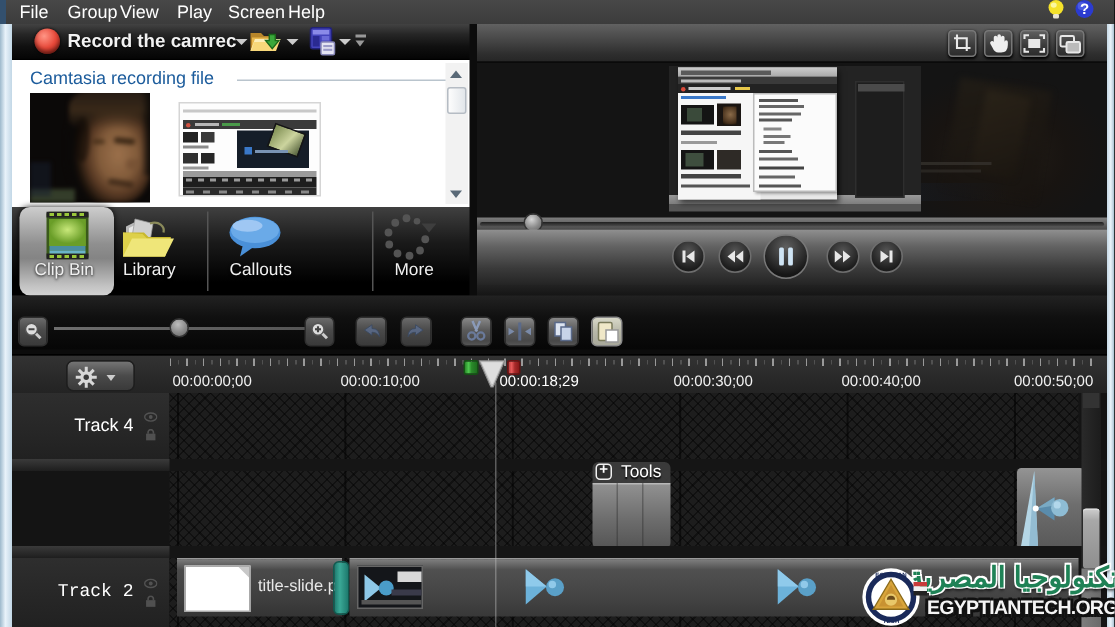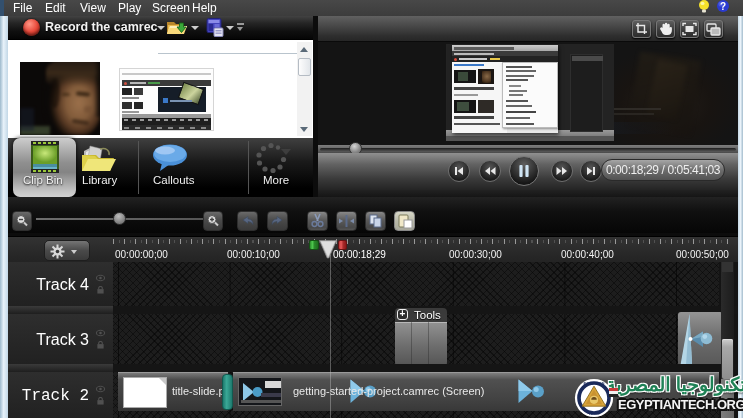--- a/index.html
+++ b/index.html
@@ -59,21 +59,21 @@
 .tbtn2 { top:14px; width:21px; height:20px; border-radius:4px; background:linear-gradient(#6a6a6a,#4a4a4a 45%,#3a3a3a); border:1px solid #2e2e2e; }
 
 
 #ruler { left:8px; top:236px; width:730px; height:29px; background:linear-gradient(#333,#262626 70%,#222); border-top:1px solid #000; }
 .rlabel { top:12px; color:#f2f2f2; font-size:10px; }
 #gearbtn { left:36px; top:3px; width:46px; height:21px; border-radius:5px; background:linear-gradient(#757575,#4a4a4a 50%,#3a3a3a); border:1px solid #1e1e1e; color:#ddd; }
 
 
 #tracks { left:8px; top:262px; width:730px; height:156px; background:#141414; }
 .trow { left:0; width:730px; }
-.thead { left:0; width:105px; background:linear-gradient(#2e2e2e,#212121); color:#fff; font-size:16px; }
+.thead { left:0; width:105px; background:linear-gradient(#2e2e2e,#212121); color:#fff; font-size:12px; }
 .tcontent { left:105px; width:606px;
   background-color:#1d1d1d;
   background-image:linear-gradient(90deg, rgba(0,0,0,.55) 0 1px, transparent 1px),
     repeating-linear-gradient(45deg, rgba(0,0,0,.42) 0 1px, transparent 1px 5px),
     repeating-linear-gradient(-45deg, rgba(0,0,0,.42) 0 1px, transparent 1px 5px);
   background-size:111.6px 100%, auto, auto;
   background-position:5px 0, 0 0, 0 0; }
 .tgap { left:0; width:730px; background:#151515; }
 .tgap .hpart { position:absolute; left:0; top:0; width:105px; height:100%; background:linear-gradient(#3a3a3a,#1e1e1e); }
 .ticon { position:absolute; right:8px; width:9px; height:8px; opacity:.32; }
@@ -87,21 +87,21 @@
 #wm { left:556px; top:370px; width:187px; height:48px; }
 .outline-w { color:#1f8256; text-shadow:-1px -1px 0 #fff, 1px -1px 0 #fff, -1px 1px 0 #fff, 1px 1px 0 #fff, 0 2px 2px rgba(0,0,0,.6); }
 .outline-b { color:#f4f4f4; text-shadow:-2px -1px 0 #111, 2px -1px 0 #111, -2px 2px 0 #111, 2px 2px 0 #111, 0 -2px 0 #111, 0 2px 0 #111; }
 </style>
 </head>
 <body>
 <div id="win">
 
   <div class="abs" id="menubar">
     <span style="left:13px">File</span>
-      <span style="left:45px">Edit</span>
+      <span style="left:45px">Group</span>
       <span style="left:80px">View</span>
       <span style="left:118px">Play</span>
       <span style="left:152px">Screen</span>
       <span style="left:192px">Help</span>
   </div>
   <div class="abs" id="menucorner"></div>
 
   <svg class="abs" style="left:697px; top:0px;" width="14" height="13" viewBox="0 0 14 13">
     <ellipse cx="7" cy="5" rx="5" ry="5" fill="#f5e22a"></ellipse>
     <ellipse cx="5.5" cy="3.4" rx="2" ry="1.7" fill="#fbf7a0"></ellipse>
@@ -137,20 +137,21 @@
     <rect x="9.5" y="7" width="5" height="3" fill="#6a6ad8"></rect>
     <rect x="9" y="11" width="9" height="8.5" rx="1" fill="#e4e4f2" stroke="#8888b8"></rect>
     <rect x="10.5" y="13" width="6" height="1.4" fill="#9a9ac8"></rect>
     <rect x="10.5" y="15.5" width="6" height="1.4" fill="#9a9ac8"></rect>
   </svg>
   <div class="abs dd" style="left:226px; top:26px;"></div>
   <div class="abs" style="left:237px; top:23px; width:7px; height:1.5px; background:#999;"></div>
   <div class="abs dd" style="left:237px; top:27px; border-left-width:3.5px; border-right-width:3.5px; border-top-color:#999;"></div>
 
   <div class="abs" id="clippanel">
+    <div class="abs" id="cliphead">Camtasia recording file</div>
     <div class="abs" id="cliphr"></div>
     <div class="abs" id="facephoto">
       <div class="abs" style="left:-4px; top:-4px; width:88px; height:81px; filter:blur(1.5px);">
         <div class="abs" style="left:28px; top:6px; width:56px; height:71px; background:radial-gradient(ellipse 30px 40px at 62% 55%, #a87a52 0%, #8e6440 42%, #5e3d26 68%, #1a120b 92%, #0d0a09 100%); border-radius:40% 42% 30% 42%;"></div>
         <div class="abs" style="left:30px; top:0px; width:54px; height:28px; background:linear-gradient(#231a14, #3e2d1c 55%, rgba(36,26,18,0)); border-radius:45% 35% 0 20%;"></div>
         <div class="abs" style="left:78px; top:0px; width:6px; height:59px; background:linear-gradient(90deg, rgba(13,10,9,0), #14100c);"></div>
         <div class="abs" style="left:60px; top:34px; width:14px; height:4px; background:rgba(46,30,14,.8); border-radius:2px; transform:rotate(5deg);"></div>
         <div class="abs" style="left:46px; top:35px; width:8px; height:3px; background:rgba(60,40,19,.7); border-radius:2px;"></div>
         <div class="abs" style="left:68px; top:48px; width:10px; height:7px; background:rgba(130,90,58,.9); border-radius:3px;"></div>
         <div class="abs" style="left:56px; top:62px; width:17px; height:4px; background:rgba(66,44,26,.85); border-radius:2px; transform:rotate(9deg);"></div>
@@ -376,21 +377,20 @@
           <path d="M4.5 6 L4.5 14 L9.5 10 Z" fill="#e8e8e8"></path>
           <path d="M10 6 L10 14 L15 10 Z" fill="#e8e8e8"></path>
         </svg>
     </div>
     <div class="abs pbtn" style="left:262px;">
       <svg width="20" height="20" viewBox="0 0 20 20">
           <path d="M6 6 L6 14 L11.5 10 Z" fill="#e8e8e8"></path>
           <rect x="12" y="6" width="2" height="8" fill="#e8e8e8"></rect>
         </svg>
     </div>
-    <div class="abs" id="timepill">0:00:18;29 / 0:05:41;03</div>
   </div>
   <div class="abs" id="rgap"></div>
 
   <div class="abs" id="ttoolbar">
 
     <div class="abs tbtn2" style="left:4px; width:20px;">
       <svg width="18" height="18" viewBox="0 0 18 18">
           <circle cx="8" cy="7.5" r="4" fill="#ddd" stroke="#555"></circle>
           <line x1="6" y1="7.5" x2="10" y2="7.5" stroke="#444" stroke-width="1.4"></line>
           <line x1="11" y1="10.5" x2="14" y2="13.5" stroke="#ccc" stroke-width="2"></line>
@@ -493,31 +493,20 @@
             <rect x="1.5" y="3.5" width="7" height="5" fill="#aaa"></rect>
             <path d="M3 3.5 V2.5 a2 2 0 0 1 4 0 V3.5" fill="none" stroke="#aaa" stroke-width="1.2"></path>
           </svg>
       </div>
       <div class="abs tcontent" style="top:0; height:44px;"></div>
     </div>
     <div class="abs tgap" style="top:44px; height:8px;">
         <div class="hpart"></div>
       </div>
     <div class="abs trow" style="top:52px; height:50px;">
-      <div class="abs thead" style="top:0; height:50px;">
-          <span class="abs" style="right:24px; top:17px;">Track 3</span>
-        <svg class="ticon" style="top:15px;" viewBox="0 0 10 8">
-            <ellipse cx="5" cy="4" rx="4.5" ry="3" fill="none" stroke="#aaa" stroke-width="1"></ellipse>
-            <circle cx="5" cy="4" r="1.4" fill="#aaa"></circle>
-          </svg>
-        <svg class="ticon" style="top:27px;" viewBox="0 0 10 9">
-            <rect x="1.5" y="3.5" width="7" height="5" fill="#aaa"></rect>
-            <path d="M3 3.5 V2.5 a2 2 0 0 1 4 0 V3.5" fill="none" stroke="#aaa" stroke-width="1.2"></path>
-          </svg>
-      </div>
       <div class="abs tcontent" style="top:0; height:50px;">
 
         <div class="abs" style="left:282px; top:-6px; width:52px; height:58px;">
           <div class="abs" style="left:0; top:0; width:52px; height:14px; background:rgba(62,62,62,.92); border-radius:4px 4px 0 0;">
             <div class="abs" style="left:2px; top:1px; width:11px; height:11px; background:#2e2e2e; border:1.5px solid #f0f0f0; border-radius:3px; color:#fff; font-size:10px; line-height:8px; text-align:center; font-weight:bold;">+</div>
             <span class="abs" style="left:19px; top:1px; color:#fff; font-size:11.5px; text-shadow:0 1px 1px #000;">Tools</span>
           </div>
           <div class="abs" style="left:0px; top:14px; width:52px; height:44px; border-radius:0 0 4px 4px; background:linear-gradient(#929292,#6d6d6d 55%,#545454); box-shadow:inset 0 1px 0 #b8b8b8;">
             <div class="abs" style="left:16px; top:0; width:1px; height:44px; background:rgba(40,40,40,.38);"></div>
             <div class="abs" style="left:33px; top:0; width:1px; height:44px; background:rgba(40,40,40,.38);"></div>
@@ -572,21 +561,20 @@
             <div class="abs" style="left:26px; top:3px; width:16px; height:7px; background:#d8d8d8;"></div>
             <div class="abs" style="left:22px; top:15px; width:20px; height:4px; background:#3a3a4a;"></div>
             <div class="abs" style="left:2px; top:22px; width:40px; height:3px; background:#555;"></div>
           </div>
           <svg class="abs" style="left:116px; top:4px;" width="28" height="28" viewBox="0 0 28 28">
             <path d="M1.5 2.5 L1.5 26 L15.5 14 Z" fill="#6cb2da"></path>
             <path d="M1.5 2.5 L15.5 14 L1.5 14 Z" fill="#94ccec" opacity=".9"></path>
             <circle cx="21" cy="14.5" r="6" fill="#5aa0c8"></circle>
             <circle cx="19.2" cy="12.6" r="2.5" fill="#9ad0ee" opacity=".85"></circle>
           </svg>
-          <span class="abs" style="left:60px; top:12px; color:#e8e8e8; font-size:11px; white-space:nowrap;">getting-started-project.camrec (Screen)</span>
           <svg class="abs" style="left:284px; top:4px;" width="28" height="28" viewBox="0 0 28 28">
             <path d="M1.5 2.5 L1.5 26 L15.5 14 Z" fill="#6cb2da"></path>
             <path d="M1.5 2.5 L15.5 14 L1.5 14 Z" fill="#94ccec" opacity=".9"></path>
             <circle cx="21" cy="14.5" r="6" fill="#5aa0c8"></circle>
             <circle cx="19.2" cy="12.6" r="2.5" fill="#9ad0ee" opacity=".85"></circle>
           </svg>
         </div>
       </div>
     </div>
   </div>

